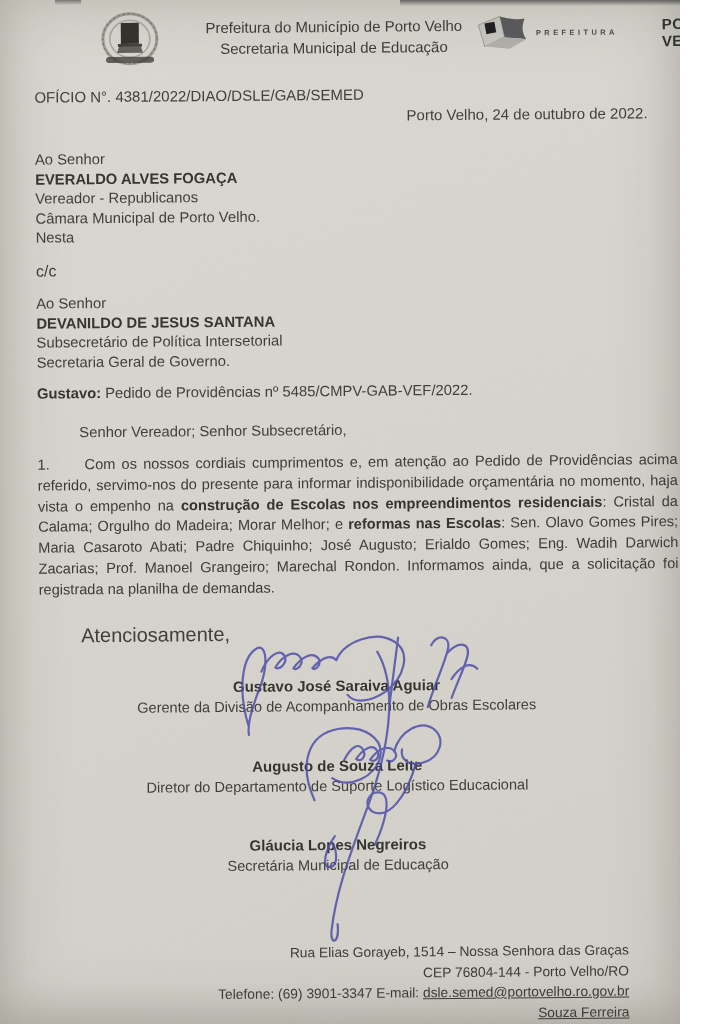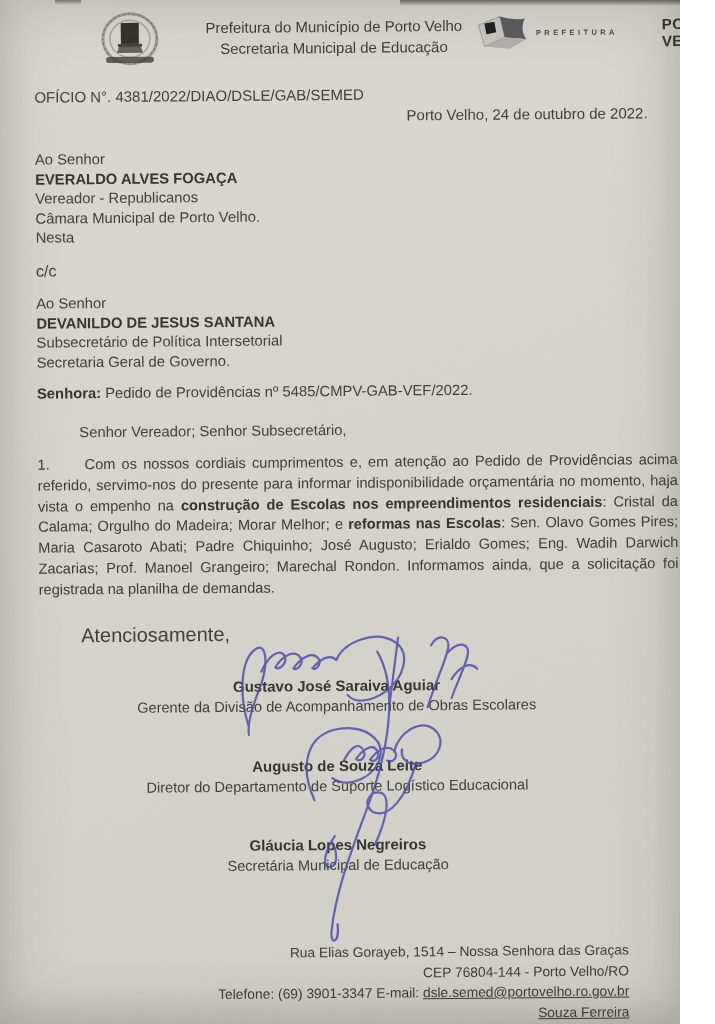--- a/index.html
+++ b/index.html
@@ -115,21 +115,21 @@
 
     <div class="cc">c/c</div>
 
     <div class="addr-block addr2">
       <div>Ao Senhor</div>
       <div><b>DEVANILDO DE JESUS SANTANA</b></div>
       <div>Subsecretário de Política Intersetorial</div>
       <div>Secretaria Geral de Governo.</div>
     </div>
 
-    <div class="subject"><b>Senhora:</b><span> Pedido de Providências nº 5485/CMPV-GAB-VEF/2022.</span></div>
+    <div class="subject"><b>Gustavo:</b><span> Pedido de Providências nº 5485/CMPV-GAB-VEF/2022.</span></div>
 
     <div class="greeting">Senhor Vereador; Senhor Subsecretário,</div>
 
     <p class="body-par"><span class="item-num">1.</span><span>Com os nossos cordiais cumprimentos e, em atenção ao Pedido de Providências acima referido, servimo-nos do presente para informar indisponibilidade orçamentária no momento, haja vista o empenho na </span><b>construção de Escolas nos empreendimentos residenciais</b><span>: Cristal da Calama; Orgulho do Madeira; Morar Melhor; e </span><b>reformas nas Escolas</b><span>: Sen. Olavo Gomes Pires; Maria Casaroto Abati; Padre Chiquinho; José Augusto; Erialdo Gomes; Eng. Wadih Darwich Zacarias; Prof. Manoel Grangeiro; Marechal Rondon. Informamos ainda, que a solicitação foi registrada na planilha de demandas.</span></p>
 
     <div class="closing">Atenciosamente,</div>
 
     <div class="sig-block sig1">
       <div class="sig-name">Gustavo José Saraiva Aguiar</div>
       <div class="sig-title">Gerente da Divisão de Acompanhamento de Obras Escolares</div>

